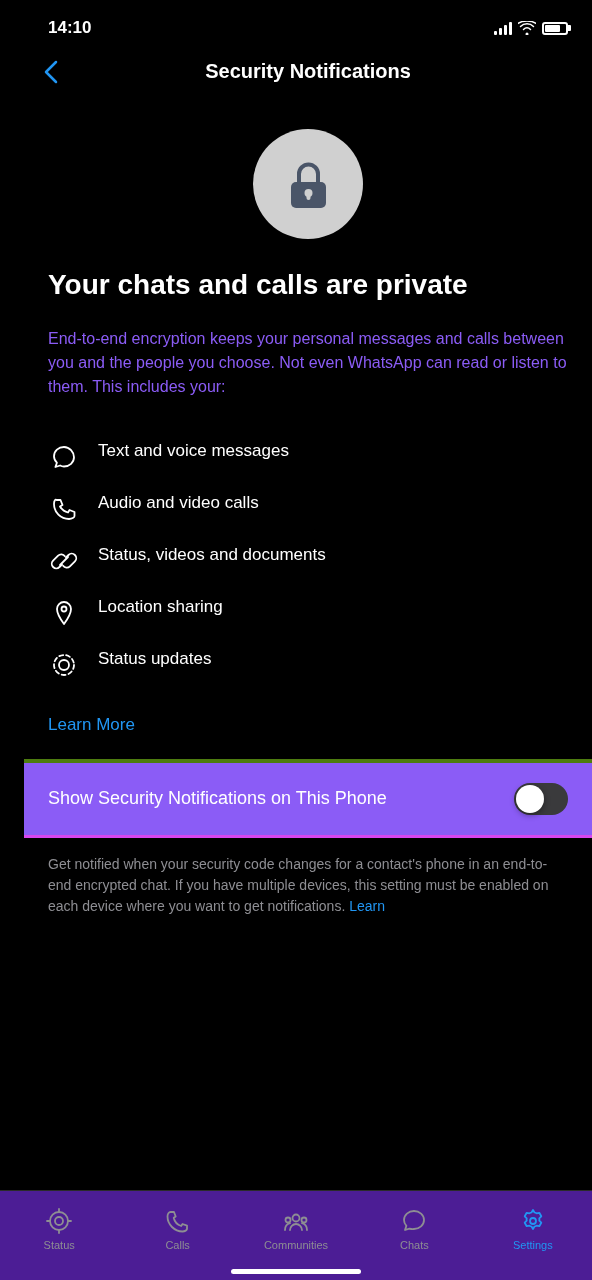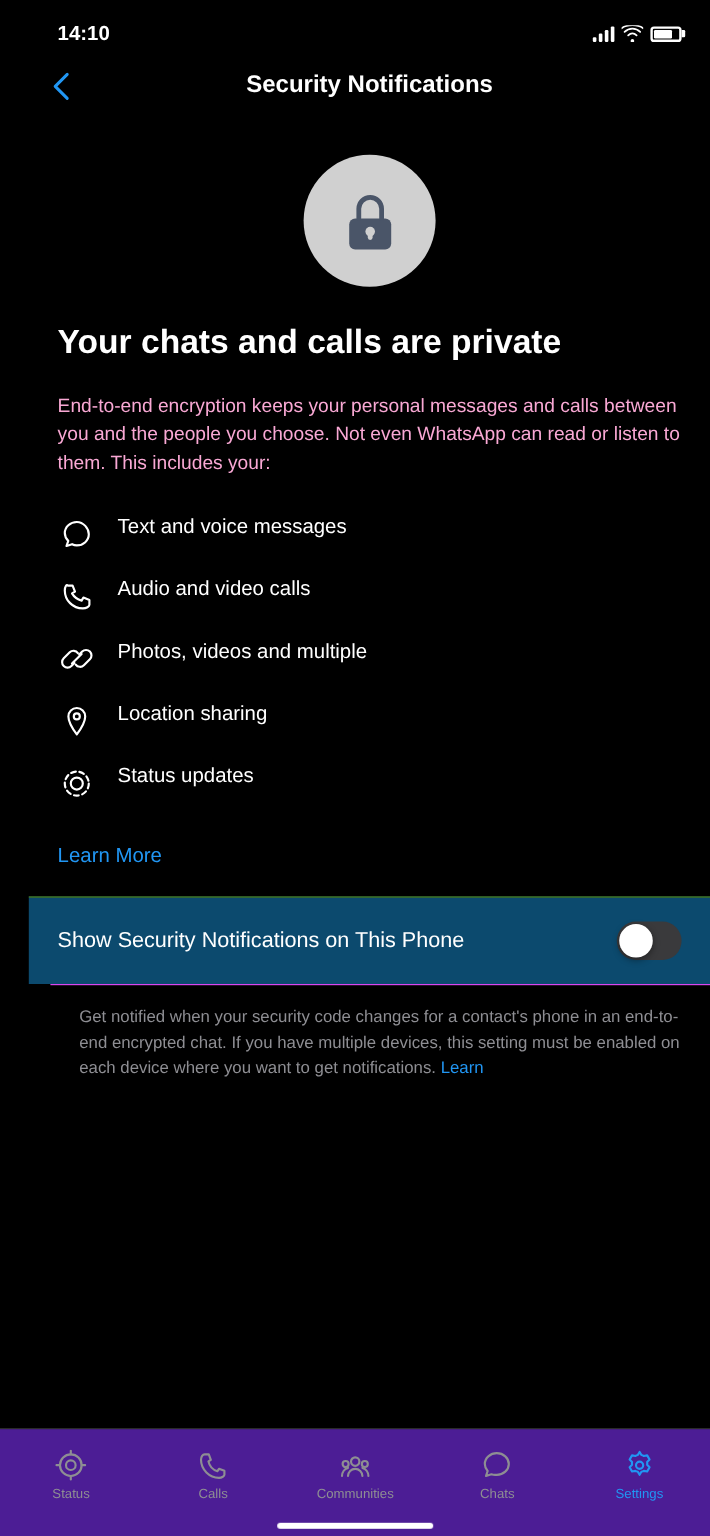--- a/index.html
+++ b/index.html
@@ -121,23 +121,23 @@
       padding: 10px 24px 0;
     }
     .privacy-title {
       font-size: 28px;
       font-weight: 700;
       color: #fff;
       margin-bottom: 26px;
     }
     .privacy-description {
       font-size: 16px;
-      color: #f9a8d4;
+      color: #8b5cf6;
       line-height: 1.5;
-      margin-bottom: 20px;
+      margin-bottom: 32px;
     }
 
     
     .feature-list {
       list-style: none;
       margin-bottom: 24px;
     }
     .feature-item {
       display: flex;
       align-items: flex-start;
@@ -169,26 +169,26 @@
     .learn-more {
       color: #2196F3;
       font-size: 17px;
       cursor: pointer;
       margin-bottom: 0;
       padding-bottom: 24px;
     }
 
     
     .toggle-section {
-      background: #0c4a6e;
+      background: #8b5cf6;
       padding: 20px 24px;
       display: flex;
       align-items: center;
       justify-content: space-between;
-      border-top: 1px solid #4d7c0f;
+      border-top: 4px solid #4d7c0f;
     }
     .toggle-label {
       font-size: 18px;
       font-weight: 500;
       color: #fff;
       max-width: 78%;
       line-height: 1.4;
     }
     .toggle-switch {
       width: 54px;
@@ -208,22 +208,21 @@
       top: 2px;
       left: 2px;
       box-shadow: 0 2px 6px rgba(0,0,0,0.4);
       transition: left 0.2s;
     }
 
     
     .info-section {
       background: #000;
       padding: 16px 24px;
-      border-top: 1px solid #d946ef;
-      margin-left: 18px;
+      border-top: 3px solid #d946ef;
     }
     .info-text {
       font-size: 14px;
       color: #8e8e93;
       line-height: 1.5;
     }
     .info-text .learn-link {
       color: #2196F3;
     }
 
@@ -361,21 +360,21 @@
       </li>
 
       <li class="feature-item">
         <div class="feature-icon">
           <svg viewBox="0 0 28 28">
             <path d="M12 17.5l-2.5 2.5a4.5 4.5 0 01-6.4-6.4l5-5a4.5 4.5 0 016.8.6" stroke="white" stroke-width="1.8" fill="none" stroke-linecap="round"></path>
             <path d="M16 10.5l2.5-2.5a4.5 4.5 0 016.4 6.4l-5 5a4.5 4.5 0 01-6.8-.6" stroke="white" stroke-width="1.8" fill="none" stroke-linecap="round"></path>
             <line x1="10" y1="18" x2="18" y2="10" stroke="white" stroke-width="1.8" stroke-linecap="round"></line>
           </svg>
         </div>
-        <span class="feature-text">Photos, videos and multiple</span>
+        <span class="feature-text">Status, videos and documents</span>
       </li>
 
       <li class="feature-item">
         <div class="feature-icon">
           <svg viewBox="0 0 28 28">
             <path d="M14 3C10.1 3 7 6.1 7 10c0 5.5 7 15 7 15s7-9.5 7-15c0-3.9-3.1-7-7-7z" stroke="white" stroke-width="1.8" fill="none"></path>
             <circle cx="14" cy="10" r="2.5" stroke="white" stroke-width="1.8" fill="none"></circle>
           </svg>
         </div>
         <span class="feature-text">Location sharing</span>

